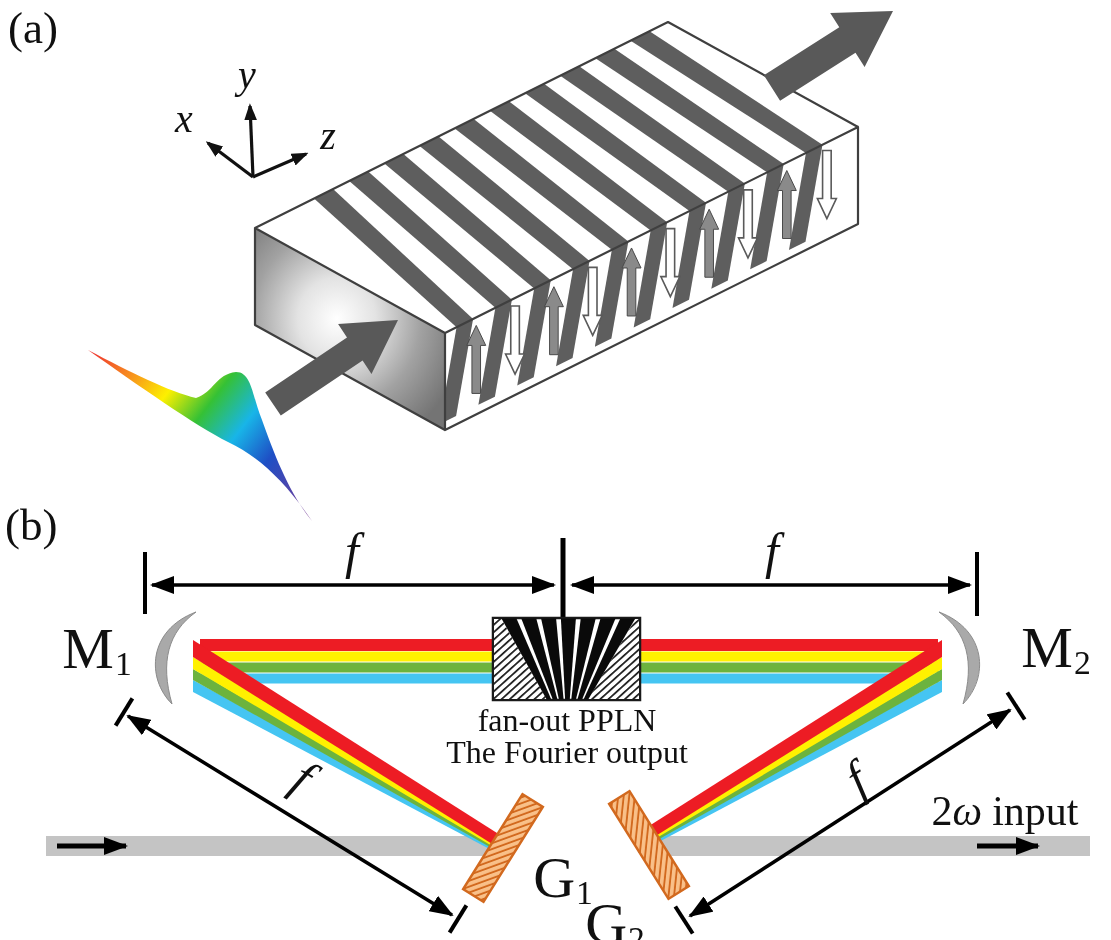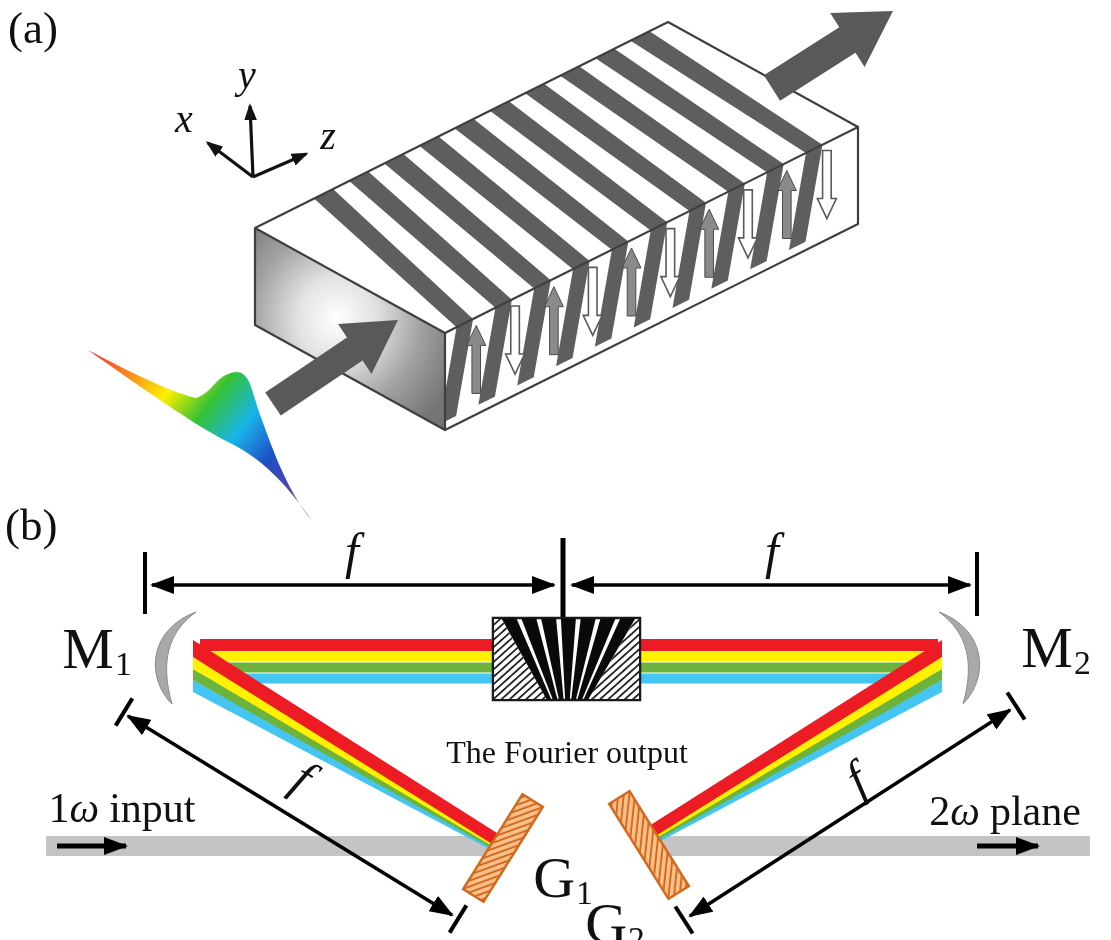--- a/index.html
+++ b/index.html
@@ -219,22 +219,20 @@
 <div class="ov opt-label" style="left:1056px;top:650px">
   <span>M</span><span class="sub">2</span>
 </div>
 <div class="ov opt-label" style="left:563px;top:880px">
   <span>G</span><span class="sub">1</span>
 </div>
 <div class="ov opt-label" style="left:615px;top:926px">
   <span>G</span><span class="sub">2</span>
 </div>
 
+<div class="ov caption" style="left:567px;top:720px">fan-out PPLN</div>
 <div class="ov caption" style="left:567px;top:752px">The Fourier output</div>
 
-<div class="ov io-label" style="left:122px;top:808px">
-  <span>1</span><span class="it">ω</span><span class="word">input</span>
-</div>
 <div class="ov io-label" style="left:1005px;top:811px">
-  <span>2</span><span class="it">ω</span><span class="word">plane</span>
+  <span>2</span><span class="it">ω</span><span class="word">input</span>
 </div>
 
 </div>
 
 </body></html>

